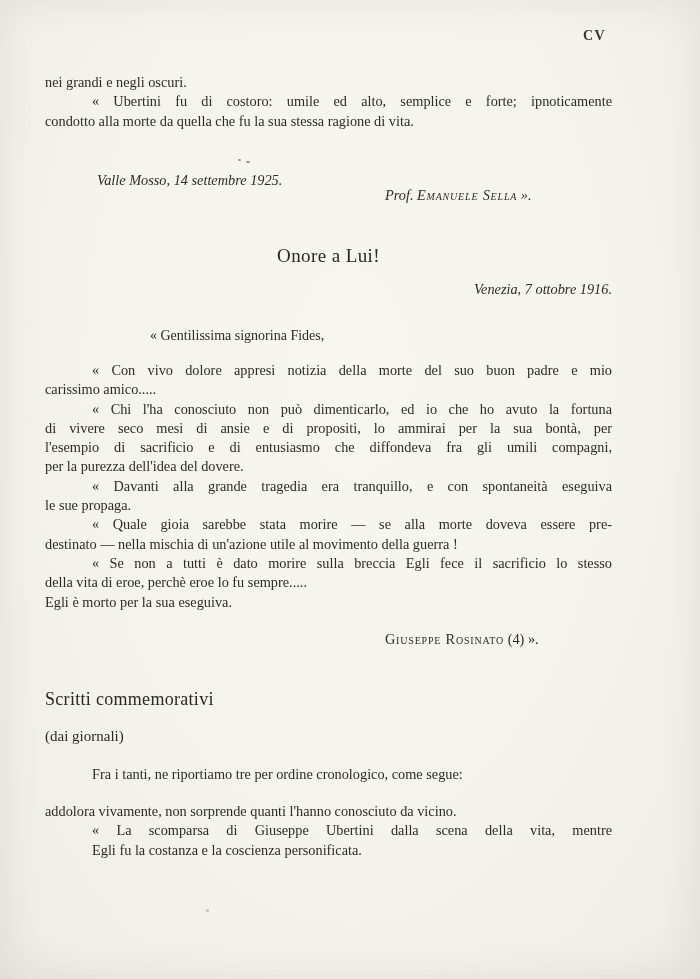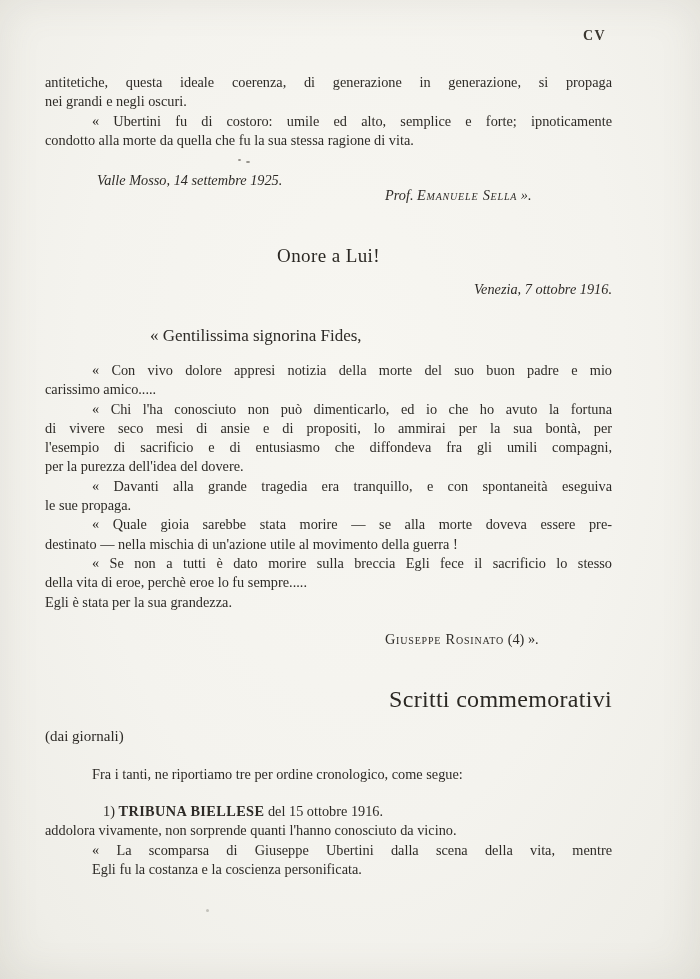--- a/index.html
+++ b/index.html
@@ -13,39 +13,38 @@
   .abs { position:absolute;text-align:right; }
   .col { position:absolute; left:45px; width:567px; }
   .tline { font-size:14.3px; line-height:19.3px; white-space:normal; }
   .tline.just { text-align:justify; text-align-last:justify; }
   .tline.ind { padding-left:47px; }
   .pgnum { font-size:14px; font-weight:bold; letter-spacing:1.5px; color:#3c3831; }
   .italic { font-style:italic; font-size:14.3px; line-height:19px; }
   .sig { font-size:14.3px; line-height:19px; }
   .sc { font-variant:small-caps; letter-spacing:0.8px; }
   .h1 { font-size:19px; line-height:22px; text-align:center; letter-spacing:0.4px; color:#2b2823; }
-  .h2 { font-size:24px; line-height:21px; text-align:right; letter-spacing:0.3px; color:#2b2823; }
+  .h2 { font-size:18px; line-height:21px; text-align:left; letter-spacing:0.3px; color:#2b2823; }
   .sub { font-size:15px; line-height:18px; text-align:left; padding-right:34px; }
-  .salut { font-size:17px; line-height:19px; }
+  .salut { font-size:14px; line-height:19px; }
   .item { padding-left:58px; }
   .bold { font-weight:bold; letter-spacing:0.4px; }
   .speck { position:absolute; background:#6d6a61; border-radius:50%; opacity:0.75; }
   .speck.faint { opacity:0.35; }
   .right { text-align:right; padding-right:42px; }
 </style>
 </head>
 <body>
 
 <div class="page">
 
   <div class="abs pgnum" style="top:28px; left:583px;">CV</div>
 
   <div class="col" style="top:73px;">
     <div class="para">
-        <div class="tline just">antitetiche, questa ideale coerenza, di generazione in generazione, si propaga</div>
         <div class="tline">nei grandi e negli oscuri.</div>
       </div>
     <div class="para indent">
         <div class="tline just ind">« Ubertini fu di costoro: umile ed alto, semplice e forte; ipnoticamente</div>
         <div class="tline">condotto alla morte da quella che fu la sua stessa ragione di vita.</div>
       </div>
   </div>
 
   <span class="speck" style="top:159px; left:238px; width:3px; height:2px;"></span>
   <span class="speck" style="top:161px; left:246px; width:4px; height:2px;"></span>
@@ -82,43 +81,38 @@
       </div>
     <div class="para indent">
         <div class="tline just ind">« Quale gioia sarebbe stata morire — se alla morte doveva essere pre-</div>
         <div class="tline">destinato — nella mischia di un'azione utile al movimento della guerra !</div>
       </div>
     <div class="para indent">
         <div class="tline just ind">« Se non a tutti è dato morire sulla breccia Egli fece il sacrificio lo stesso</div>
         <div class="tline">della vita di eroe, perchè eroe lo fu sempre.....</div>
       </div>
     <div class="para indent">
-        <div class="tline">Egli è stata per la sua grandezza.</div>
+        <div class="tline">Egli è morto per la sua eseguiva.</div>
       </div>
   </div>
 
   <div class="abs sig" style="top:630px; left:385px;">
     <span class="sc">Giuseppe Rosinato</span>
     <span>(4) ».</span>
   </div>
 
   <div class="col h2" style="top:689px;">Scritti commemorativi</div>
 
   <div class="col sub" style="top:727px;">(dai giornali)</div>
 
   <div class="col" style="top:765px;">
     <div class="tline ind">Fra i tanti, ne riportiamo tre per ordine cronologico, come segue:</div>
   </div>
 
   <div class="col" style="top:802px;">
-    <div class="tline item">
-      <span>1)</span>
-      <span class="bold">TRIBUNA BIELLESE</span>
-      <span>del 15 ottobre 1916.</span>
-    </div>
     <div class="para indent">
         <div class="tline">addolora vivamente, non sorprende quanti l'hanno conosciuto da vicino.</div>
         <div class="tline just ind">« La scomparsa di Giuseppe Ubertini dalla scena della vita, mentre</div>
       </div>
     <div class="tline ind">Egli fu la costanza e la coscienza personificata.</div>
   </div>
 
 </div>
 
 </body></html>

